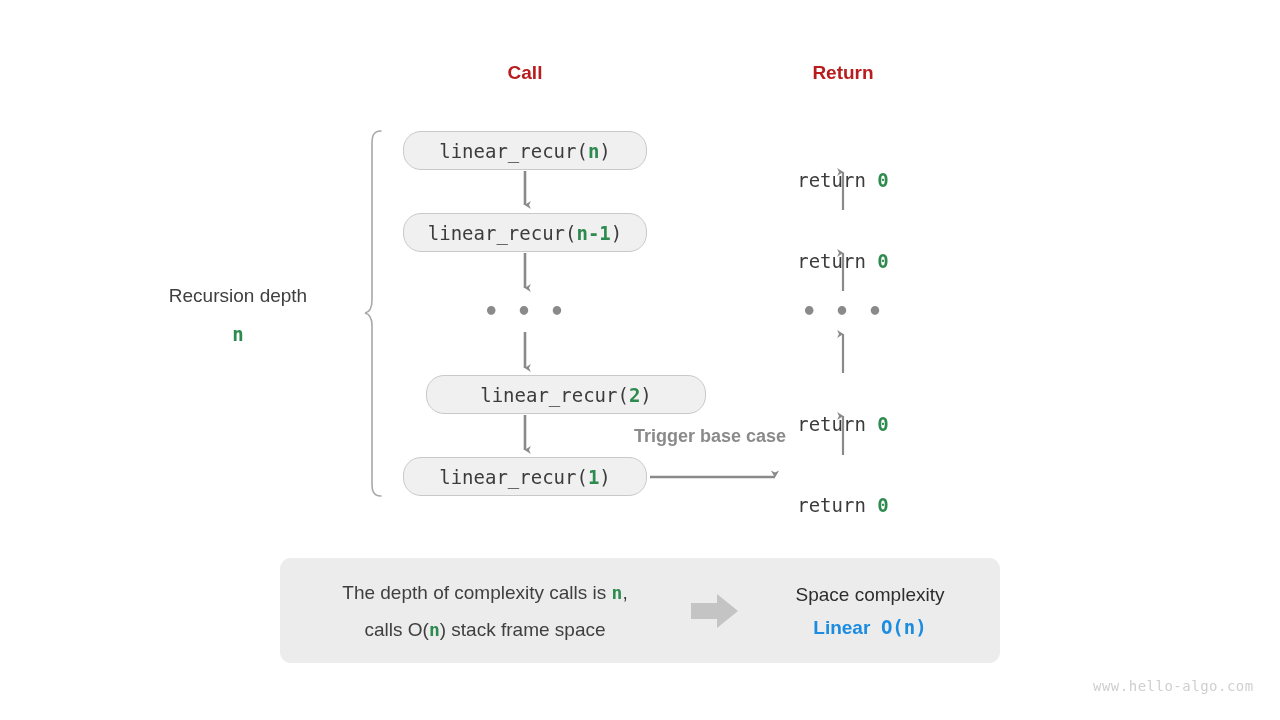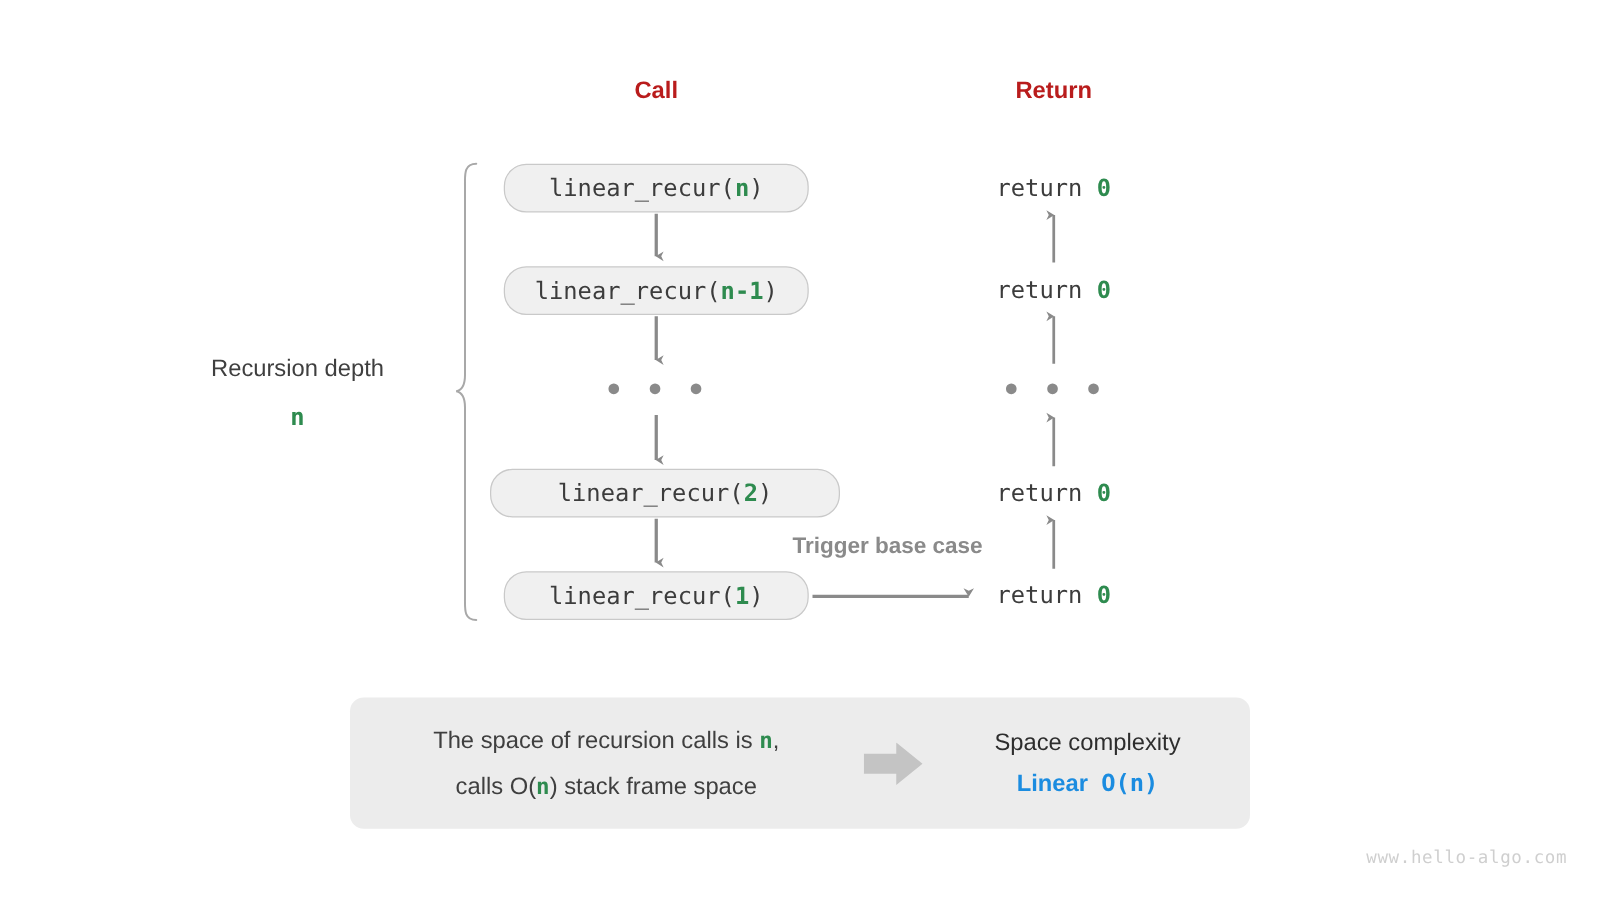--- a/index.html
+++ b/index.html
@@ -51,20 +51,21 @@
   }
   .call-box .arg { color: #2e8b4f; font-weight: bold; }
 
   
   .ret-label {
     font-family: "DejaVu Sans Mono", monospace;
     font-size: 19px;
     color: #3c3c3c;
     white-space: nowrap;
     text-align: center;
+    margin-top: 29px;
   }
   .ret-label .val { color: #2e8b4f; font-weight: bold; }
 
   
   .ellipsis {
     font-family: "DejaVu Sans Mono", monospace;
     font-size: 24px;
     font-weight: bold;
     color: #8a8a8a;
     letter-spacing: 2px;
@@ -210,21 +211,21 @@
   <div class="abs call-box" style="left:403px; top:131px; width:244px;">
     <span><span>linear_recur(</span><span class="arg">n</span><span>)</span></span>
   </div>
 
   <div class="abs call-box" style="left:403px; top:213px; width:244px;">
     <span><span>linear_recur(</span><span class="arg">n-1</span><span>)</span></span>
   </div>
 
   <div class="abs ellipsis" style="left:445px; top:300px; width:160px;">• • •</div>
 
-  <div class="abs call-box" style="left:392px; top:375px; width:280px;">
+  <div class="abs call-box" style="left:426px; top:375px; width:280px;">
     <span><span>linear_recur(</span><span class="arg">2</span><span>)</span></span>
   </div>
 
   <div class="abs call-box" style="left:403px; top:457px; width:244px;">
     <span><span>linear_recur(</span><span class="arg">1</span><span>)</span></span>
   </div>
 
   <div class="abs ret-label" style="left:763px; top:140px; width:160px;"><span>return</span>&nbsp;<span class="val">0</span></div>
 
   <div class="abs ret-label" style="left:763px; top:221px; width:160px;"><span>return</span>&nbsp;<span class="val">0</span></div>
@@ -233,21 +234,21 @@
 
   <div class="abs ret-label" style="left:763px; top:384px; width:160px;"><span>return</span>&nbsp;<span class="val">0</span></div>
 
   <div class="abs ret-label" style="left:763px; top:465px; width:160px;"><span>return</span>&nbsp;<span class="val">0</span></div>
 
   <div class="abs note-label" style="left:610px; top:426px; width:200px;">Trigger base case</div>
 
   <div class="abs summary-panel" style="left:280px; top:558px; width:720px; height:105px;">
 
     <div class="summary-left" style="width:390px;">
-      <div><span>The space of recursion calls is </span><span class="hl">n</span><span>,</span></div>
+      <div><span>The depth of complexity calls is </span><span class="hl">n</span><span>,</span></div>
       <div><span class="bigo">calls O(</span><span class="hl">n</span><span class="bigo">) stack frame space</span></div>
     </div>
 
     <div style="width:70px; display:flex; align-items:center; justify-content:center;">
       <svg width="48" height="34" viewBox="0 0 48 34">
         <path d="M0,9 L26,9 L26,0 L47,17 L26,34 L26,25 L0,25 Z" fill="#c4c4c4"></path>
       </svg>
     </div>
 
     <div class="summary-right" style="width:240px;">

